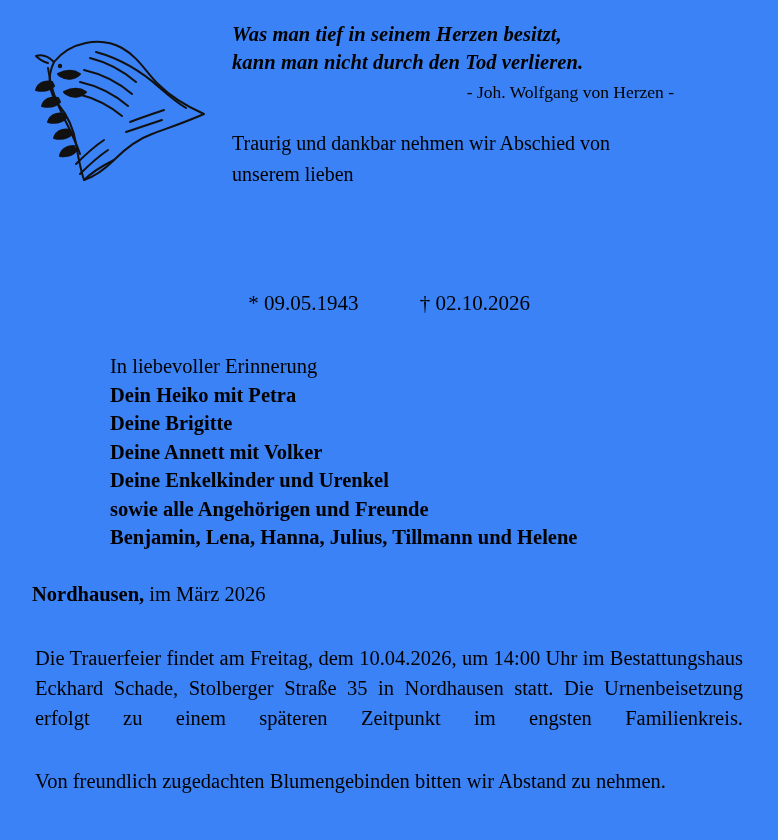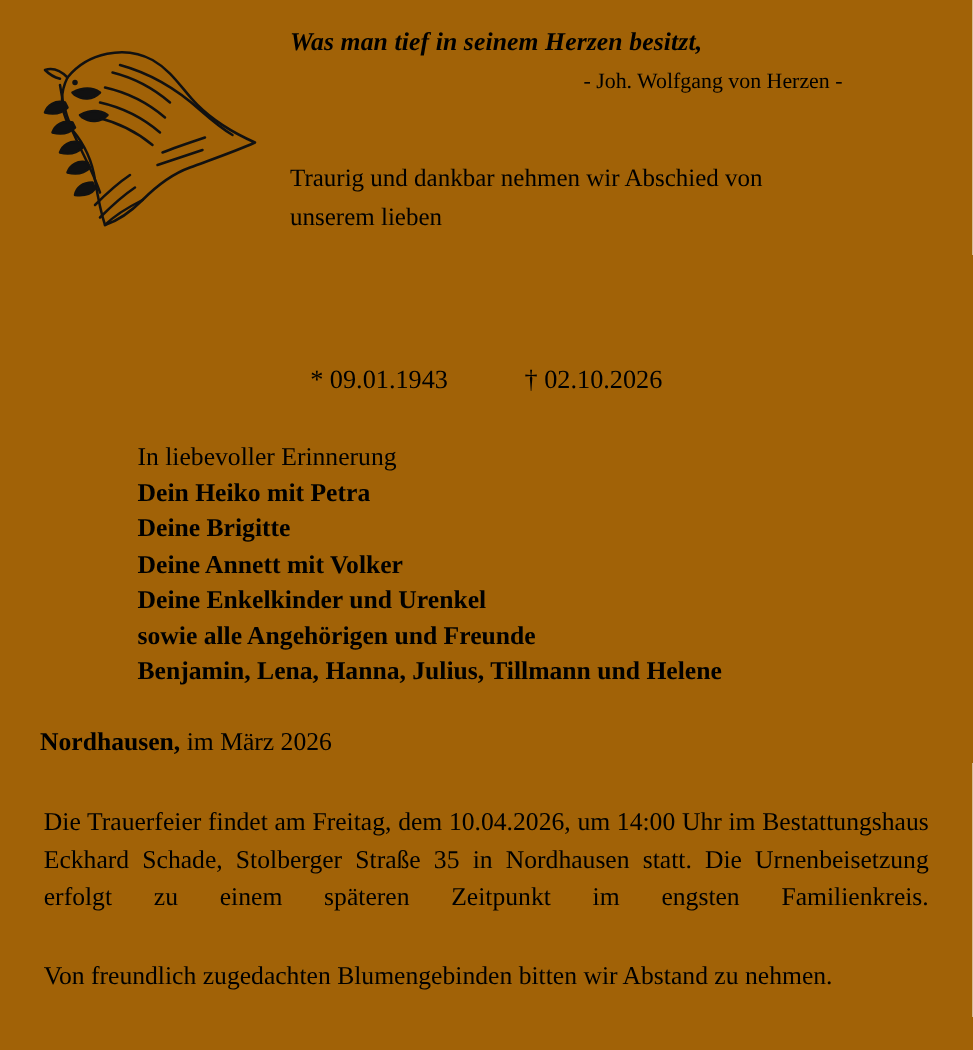--- a/index.html
+++ b/index.html
@@ -11,21 +11,21 @@
     width: 778px;
     height: 840px;
     font-family: "Liberation Serif", serif;
     color: #000000;
     overflow: hidden;
   }
   .page {
     position: relative;
     width: 778px;
     height: 840px;
-    background: #a16207;
+    background: #3b82f6;
     box-sizing: border-box;
   }
 
   
   .dove-wrap {
     position: absolute;
     left: 18px;
     top: 18px;
     width: 200px;
     height: 180px;
@@ -162,31 +162,32 @@
         <path d="M52 112 C44 110 38 114 36 120 C44 122 50 120 54 116 Z" fill="#111111" stroke="#111111"></path>
         <path d="M56 128 C48 128 43 132 42 138 C50 139 55 137 58 133 Z" fill="#111111" stroke="#111111"></path>
         <path d="M40 56 C48 52 56 52 62 56 C56 62 48 62 42 58 Z" fill="#111111" stroke="#111111"></path>
         <path d="M46 74 C54 70 62 70 68 74 C62 80 54 80 48 76 Z" fill="#111111" stroke="#111111"></path>
       </g>
     </svg>
   </div>
 
   <div class="quote">
     <div class="quote-line">Was man tief in seinem Herzen besitzt,</div>
+    <div class="quote-line">kann man nicht durch den Tod verlieren.</div>
     <div class="quote-author">- Joh. Wolfgang von Herzen -</div>
   </div>
 
   <div class="intro">
     <div>Traurig und dankbar nehmen wir Abschied von</div>
     <div>unserem lieben</div>
   </div>
 
 
   <div class="dates">
-    <span class="birth">* 09.01.1943</span>
+    <span class="birth">* 09.05.1943</span>
     <span class="death">† 02.10.2026</span>
   </div>
 
   <div class="family">
     <div class="row">In liebevoller Erinnerung</div>
     <div class="row bold">Dein Heiko mit Petra</div>
     <div class="row bold">Deine Brigitte</div>
     <div class="row bold">Deine Annett mit Volker</div>
     <div class="row bold">Deine Enkelkinder und Urenkel</div>
     <div class="row bold">sowie alle Angehörigen und Freunde</div>

